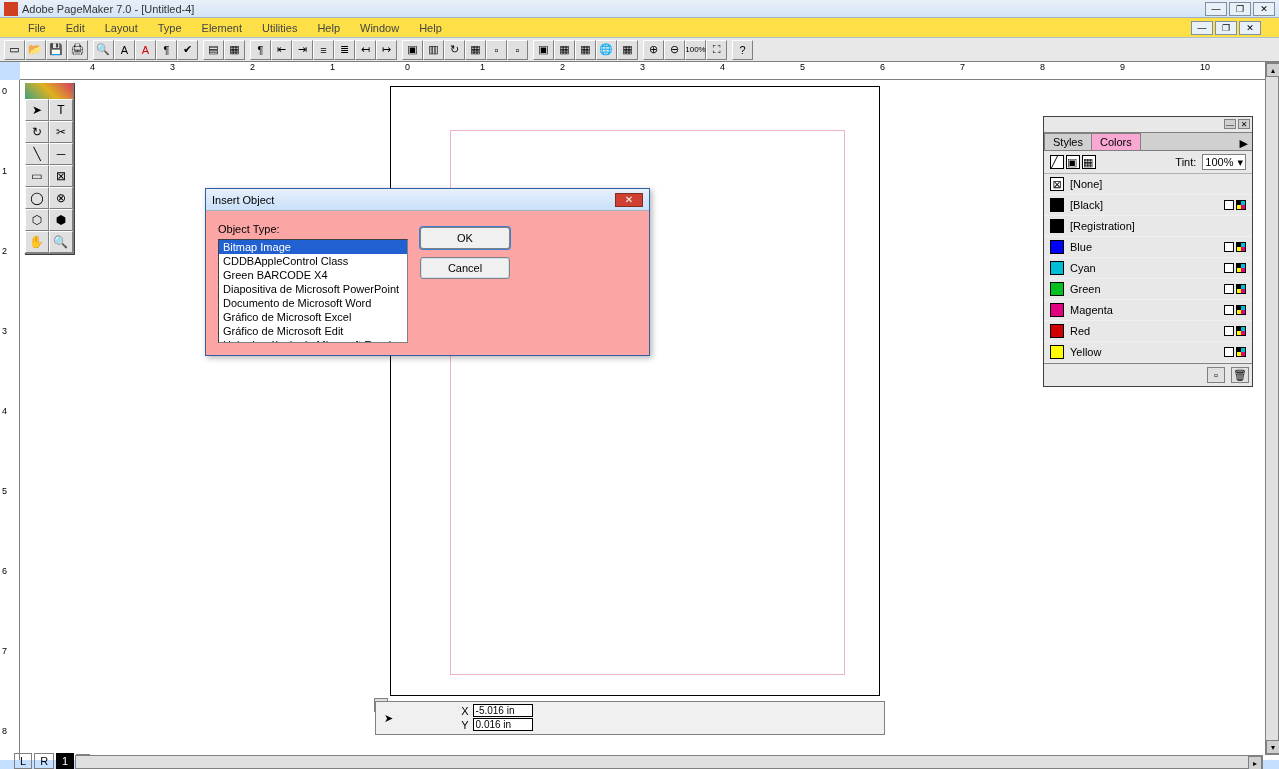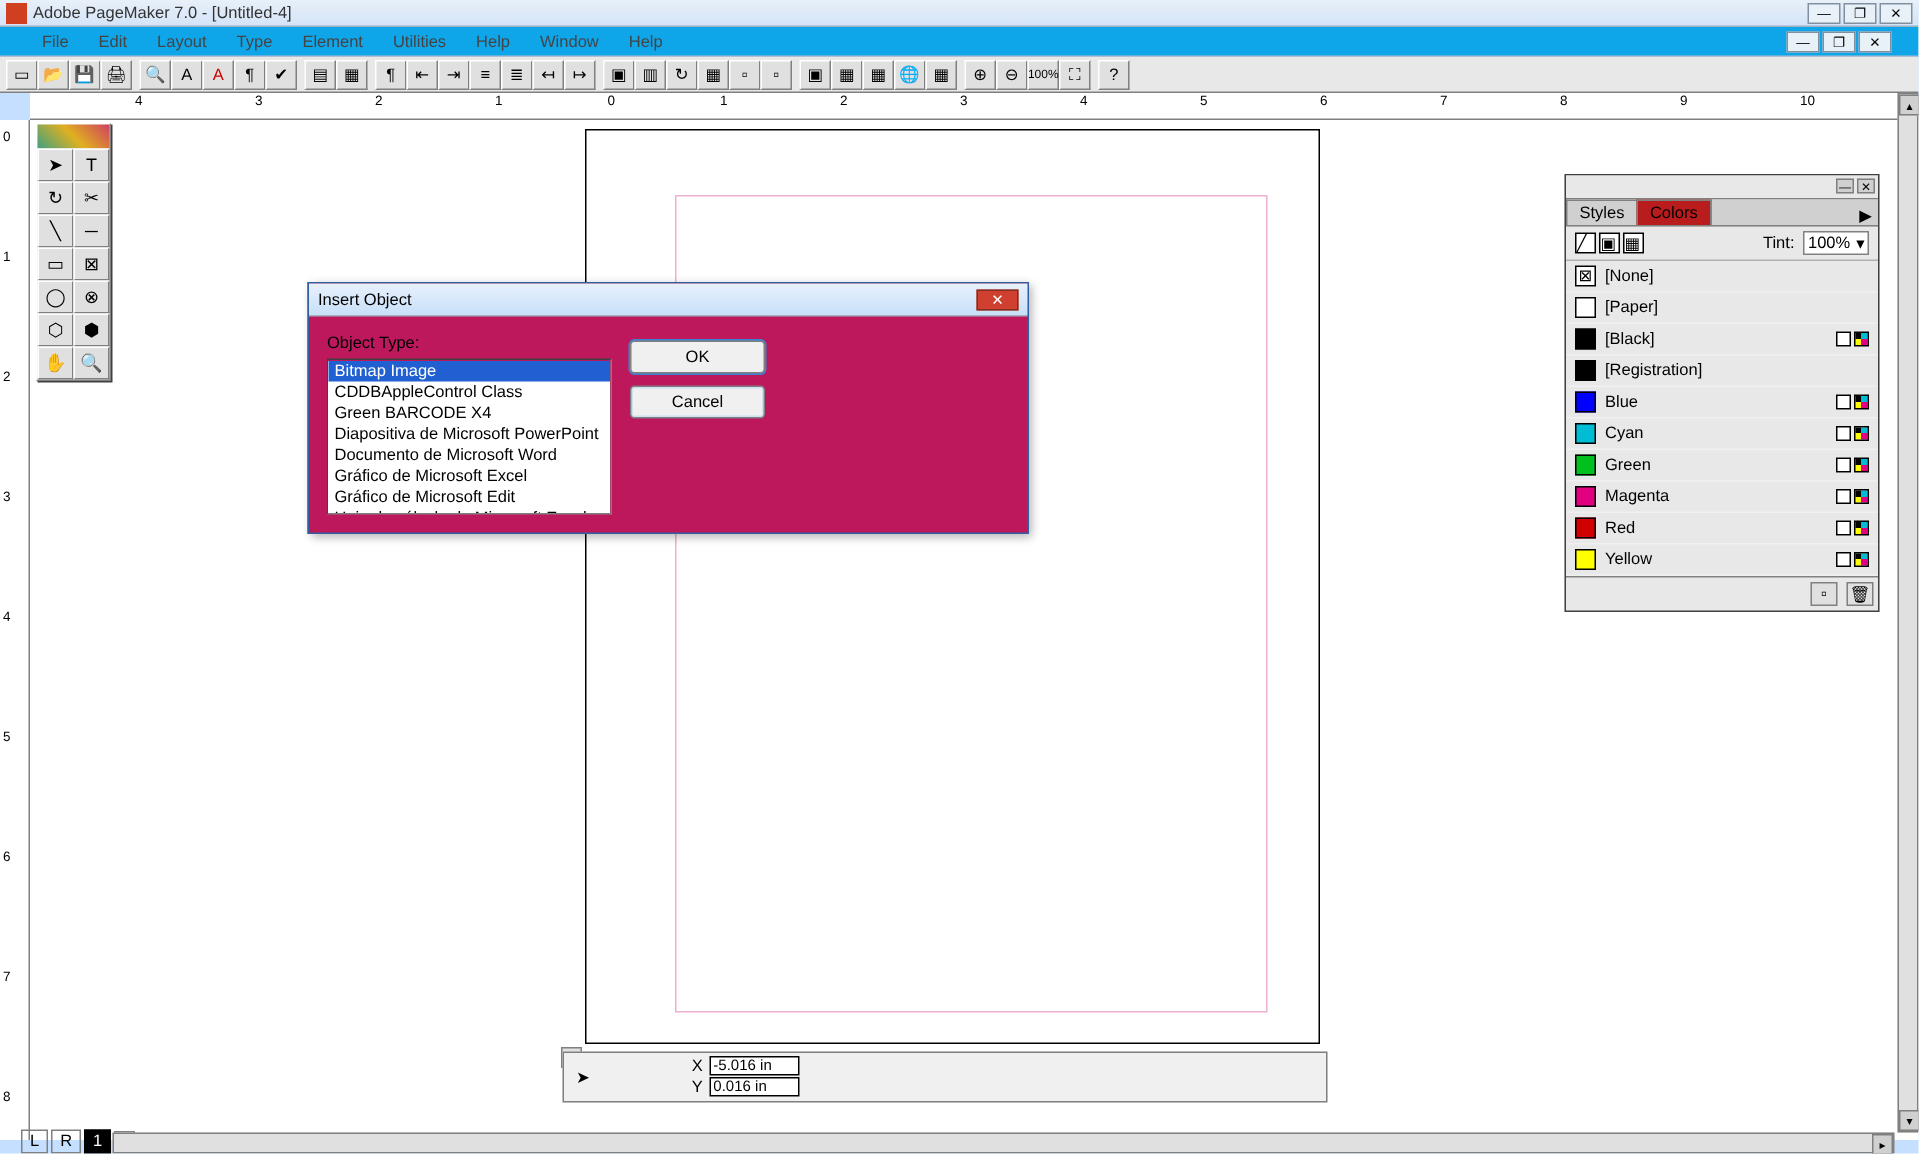--- a/index.html
+++ b/index.html
@@ -6,21 +6,21 @@
 body { background: #c4dfff; width: 1279px; height: 769px; overflow: hidden; position: relative; }
 
 
 .titlebar { background: linear-gradient(to bottom, #e8f0f8, #d4e4f8); height: 18px; display: flex; align-items: center; padding: 0 4px; border-bottom: 1px solid #a0b0c0; }
 .titlebar .icon { width: 14px; height: 14px; background: #d04020; margin-right: 4px; }
 .titlebar .title { flex: 1; color: #333; }
 .win-controls { display: flex; gap: 2px; }
 .win-btn { width: 22px; height: 14px; background: #e8f0f8; border: 1px solid #8090a0; display: flex; align-items: center; justify-content: center; cursor: pointer; font-size: 9px; }
 
 
-.menubar { background: #0ea5e9; height: 20px; display: flex; align-items: center; padding: 0 18px; border-bottom: 1px solid #b0c0d0; justify-content: space-between; }
+.menubar { background: #fde047; height: 20px; display: flex; align-items: center; padding: 0 18px; border-bottom: 1px solid #b0c0d0; justify-content: space-between; }
 .menus { display: flex; }
 .menubar .menu { padding: 2px 10px; color: #444; cursor: pointer; }
 .doc-controls { display: flex; gap: 2px; }
 
 
 .toolbar { background: #e8e8e8; height: 24px; display: flex; align-items: center; padding: 1px 4px; border-bottom: 1px solid #808080; gap: 0; }
 .tool-btn { width: 21px; height: 20px; background: #e0e0e0; border: 1px solid #808080; border-top-color: #fff; border-left-color: #fff; display: flex; align-items: center; justify-content: center; cursor: pointer; }
 .tool-sep { width: 5px; }
 
 
@@ -40,38 +40,38 @@
 .toolbox-hdr { height: 16px; background: linear-gradient(to right,#4060a0,#6080c0); }
 .tool-row { display: flex; }
 .tool-cell { width: 24px; height: 22px; background: #e0e0e0; border: 1px solid #808080; border-top-color: #fff; border-left-color: #fff; display: flex; align-items: center; justify-content: center; font-size: 12px; cursor: pointer; }
 
 
 .panel { position: absolute; right: 26px; top: 116px; width: 210px; background: #e8e8e8; border: 1px solid #404040; z-index: 50; }
 .panel-hdr { height: 16px; background: #e8e8e8; display: flex; justify-content: flex-end; padding: 2px; gap: 2px; border-bottom: 1px solid #808080; }
 .panel-hdr .pbtn { width: 12px; height: 10px; background: #d0d0d0; border: 1px solid #808080; font-size: 8px; text-align: center; cursor: pointer; }
 .tabs { display: flex; border-bottom: 1px solid #808080; background: #d0d0d0; align-items: flex-end; }
 .tab { padding: 2px 8px; background: #d0d0d0; border: 1px solid #808080; border-bottom: none; margin-right: -1px; cursor: pointer; }
-.tab.active { background: #b91c1c; }
+.tab.active { background: #f9a8d4; }
 .tabs .arrow { margin-left: auto; padding: 0 4px; }
 .tint-row { display: flex; align-items: center; padding: 3px 6px; gap: 6px; border-bottom: 1px solid #b0b0b0; }
 .tint-row .swatch-ctrl { display: flex; gap: 2px; }
 .tint-row .sw { width: 14px; height: 14px; border: 1px solid #000; cursor: pointer; }
 .tint-row .spacer { flex: 1; }
 .tint-dd { border: 1px solid #808080; background: #fff; height: 16px; display: flex; align-items: center; padding: 0 2px; }
 .color-list { max-height: 260px; overflow-y: auto; }
 .color-item { display: flex; align-items: center; padding: 3px 6px; gap: 6px; cursor: pointer; border-bottom: 1px solid #f0f0f0; }
 .color-sw { width: 14px; height: 14px; border: 1px solid #000; }
 .color-item .name { flex: 1; }
 .color-item .ind { display: flex; gap: 2px; }
 .ind-box { width: 10px; height: 10px; border: 1px solid #000; }
 .panel-ftr { display: flex; justify-content: flex-end; padding: 3px; gap: 6px; border-top: 1px solid #808080; }
 .panel-ftr .pbtn { width: 18px; height: 16px; background: #e0e0e0; border: 1px solid #808080; display: flex; align-items: center; justify-content: center; cursor: pointer; }
 
 
-.dialog { position: absolute; left: 205px; top: 188px; width: 481px; background: #be185d; border: 1px solid #3060a0; box-shadow: 2px 2px 6px rgba(0,0,0,.3); z-index: 100; }
+.dialog { position: absolute; left: 205px; top: 188px; width: 445px; background: #fca5a5; border: 1px solid #3060a0; box-shadow: 2px 2px 6px rgba(0,0,0,.3); z-index: 100; }
 .dlg-titlebar { background: linear-gradient(to bottom,#e8f0fc,#c8e0f8); height: 22px; display: flex; align-items: center; padding: 0 6px; border-bottom: 1px solid #a0b0c0; }
 .dlg-titlebar .title { flex: 1; color: #000; font-size: 11px; }
 .dlg-close { width: 28px; height: 14px; background: #d04030; color: #fff; border: 1px solid #803020; font-size: 10px; display: flex; align-items: center; justify-content: center; cursor: pointer; }
 .dlg-body { padding: 12px; display: flex; gap: 12px; }
 .radio-col { width: 100px; padding-top: 24px; }
 .radio-item { display: flex; align-items: center; gap: 4px; margin-bottom: 12px; cursor: pointer; }
 .list-col { width: 190px; }
 .list-label { margin-bottom: 4px; }
 .listbox { height: 104px; border: 1px solid #808080; border-top-color: #404040; border-left-color: #404040; background: #fff; overflow-y: scroll; }
 .listbox .opt { padding: 1px 4px; cursor: pointer; white-space: nowrap; }
@@ -264,24 +264,20 @@
       <span>100%</span>
       <span style="margin-left:4px">▾</span>
     </div>
   </div>
   <div class="color-list" id="color-list">
       <div class="color-item">
         <div class="color-sw" style="background: rgb(255, 255, 255); text-align: center; line-height: 12px;">⊠</div>
         <div class="name">[None]</div>
       </div>
       <div class="color-item">
-        <div class="color-sw" style="background: rgb(255, 255, 255);"></div>
-        <div class="name">[Paper]</div>
-      </div>
-      <div class="color-item">
         <div class="color-sw" style="background: rgb(0, 0, 0);"></div>
         <div class="name">[Black]</div>
         <div class="ind">
           <div class="ind-box" style="background: rgb(255, 255, 255);"></div>
           <div class="ind-box" style="background: conic-gradient(rgb(0, 188, 212) 0deg, rgb(0, 188, 212) 25%, rgb(224, 0, 128) 0deg, rgb(224, 0, 128) 50%, rgb(255, 255, 0) 0deg, rgb(255, 255, 0) 75%, rgb(0, 0, 0) 0deg);"></div>
         </div>
       </div>
       <div class="color-item">
         <div class="color-sw" style="background: rgb(0, 0, 0);"></div>
         <div class="name">[Registration]</div>

